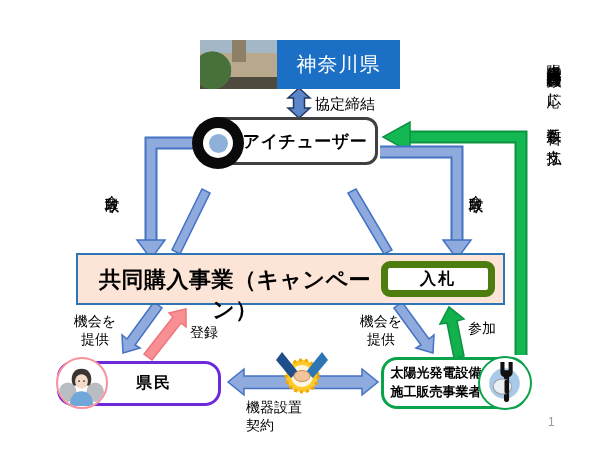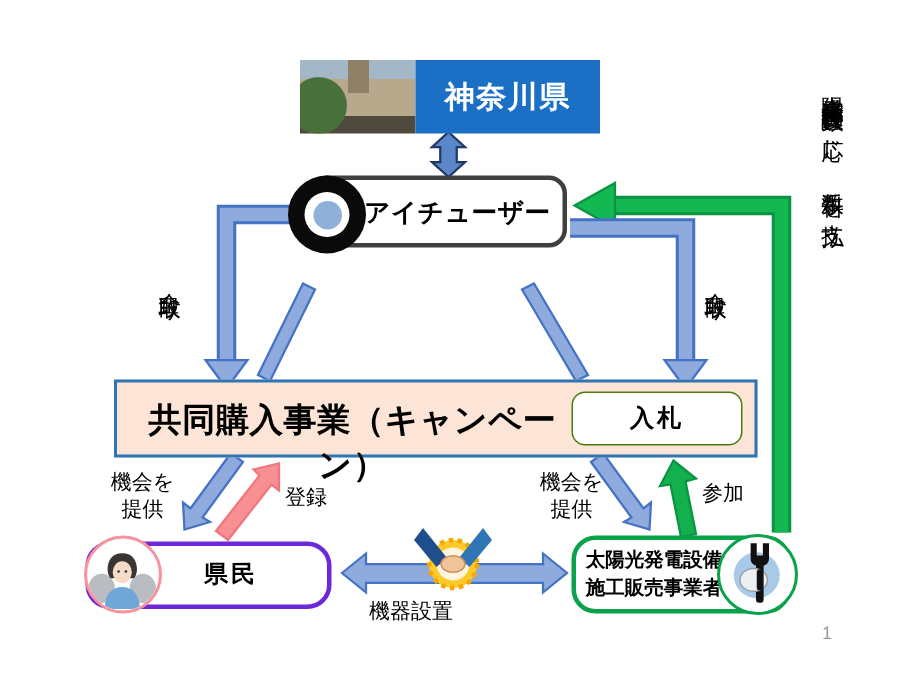--- a/index.html
+++ b/index.html
@@ -14,21 +14,21 @@
   .photo{
     left:200px;top:40px;width:77px;height:49px;
     background:
       radial-gradient(circle at 16% 62%, #47703a 0 26%, rgba(0,0,0,0) 27%),
       linear-gradient(#8d8066,#8d8066) 50% 0/14px 22px no-repeat,
       linear-gradient(to bottom,#a3b7c6 0 26%, #b9a98c 26% 76%, #4f4a3e 76% 100%);
   }
   .kanagawa{
     left:277px;top:40px;width:123px;height:49px;background:#1b70c5;
     display:flex;align-items:center;justify-content:center;
-    color:#fff;font-size:20px;font-weight:bold;letter-spacing:1px;
+    color:#fff;font-size:20px;font-weight:normal;letter-spacing:1px;
   }
   .ichoosr{
     left:206px;top:117px;width:172px;height:48px;background:#fff;
     border:3px solid #404040;border-radius:12px;box-sizing:border-box;
     display:flex;align-items:center;justify-content:center;
     font-size:17px;font-weight:600;letter-spacing:.5px;padding-left:26px;
   }
   .logo{left:192px;top:117px;width:52px;height:52px;border-radius:50%;
     background:#0a0a0a;display:flex;align-items:center;justify-content:center;}
   .logo .mid{width:30px;height:30px;border-radius:50%;background:#fff;
@@ -36,21 +36,21 @@
   .logo .dot{width:19px;height:19px;border-radius:50%;background:#8fb0d8;}
 
   .campaign{
     left:76px;top:253px;width:429px;height:52px;background:#fce4d6;
     border:2.5px solid #2e75b6;box-sizing:border-box;
   }
   .campaign-label{left:90px;top:265px;width:290px;text-align:center;
     font-size:22px;font-weight:bold;letter-spacing:.5px;}
   .bid{
     left:381px;top:261px;width:114px;height:36px;background:#fff;
-    border:1px solid #4d7c0f;border-radius:9px;box-sizing:border-box;
+    border:7px solid #4d7c0f;border-radius:9px;box-sizing:border-box;
     display:flex;align-items:center;justify-content:center;
     font-size:16px;font-weight:bold;letter-spacing:2px;
   }
   .residents{
     left:57px;top:361px;width:164px;height:45px;background:#fff;
     border:3px solid #6d28d9;border-radius:16px;box-sizing:border-box;
     display:flex;align-items:center;justify-content:center;
     font-size:16px;font-weight:bold;letter-spacing:2px;padding-left:30px;
   }
   .woman{left:56px;top:357px;width:52px;height:52px;border-radius:50%;
@@ -112,20 +112,21 @@
     <polygon points="464,356 457,321 464,319 449,307 440,324 447,323 454,358" fill="#12b14e" stroke="#0a9340" stroke-width="1.5"></polygon>
 
     <polygon points="228,382 244,369 244,376 362,376 362,369 378,382 362,395 362,388.5 244,388.5 244,395" fill="#8faadc" stroke="#4472c4" stroke-width="1.5"></polygon>
   </svg>
 
   <div class="abs photo"></div>
   <div class="abs kanagawa">
     <span>神奈川県</span>
   </div>
 
+  <div class="abs lbl agreement-lbl">協定締結</div>
 
   <div class="abs ichoosr">
     <span>アイチューザー</span>
   </div>
   <div class="abs logo">
     <div class="mid">
       <div class="dot"></div>
     </div>
   </div>
 
@@ -168,20 +169,21 @@
     <svg viewBox="0 0 60 48" width="60" height="48">
       <circle cx="30" cy="26" r="16" fill="#ffc928" stroke="#f4a700" stroke-width="3" stroke-dasharray="3 3"></circle>
       <circle cx="30" cy="26" r="11" fill="#fff6df"></circle>
       <polygon points="10,2 26,22 19,28 4,10" fill="#1f4e8c"></polygon>
       <polygon points="50,2 34,22 41,28 56,10" fill="#2e75b6"></polygon>
       <ellipse cx="30" cy="26" rx="8" ry="5.5" fill="#f2c49a" stroke="#c98e5a" stroke-width="1"></ellipse>
     </svg>
   </div>
   <div class="abs lbl contract-lbl">
     <span style="display:block">機器設置</span>
+    <span style="display:block">契約</span>
   </div>
 
   <div class="abs installer"></div>
   <div class="abs installer-text">
     <span style="display:block">太陽光発電設備</span>
     <span style="display:block">施工販売事業者</span>
   </div>
   <div class="abs wrench">
     <svg viewBox="0 0 48 48" width="49" height="49">
       <circle cx="24" cy="25" r="15" fill="#a9c9e8"></circle>

